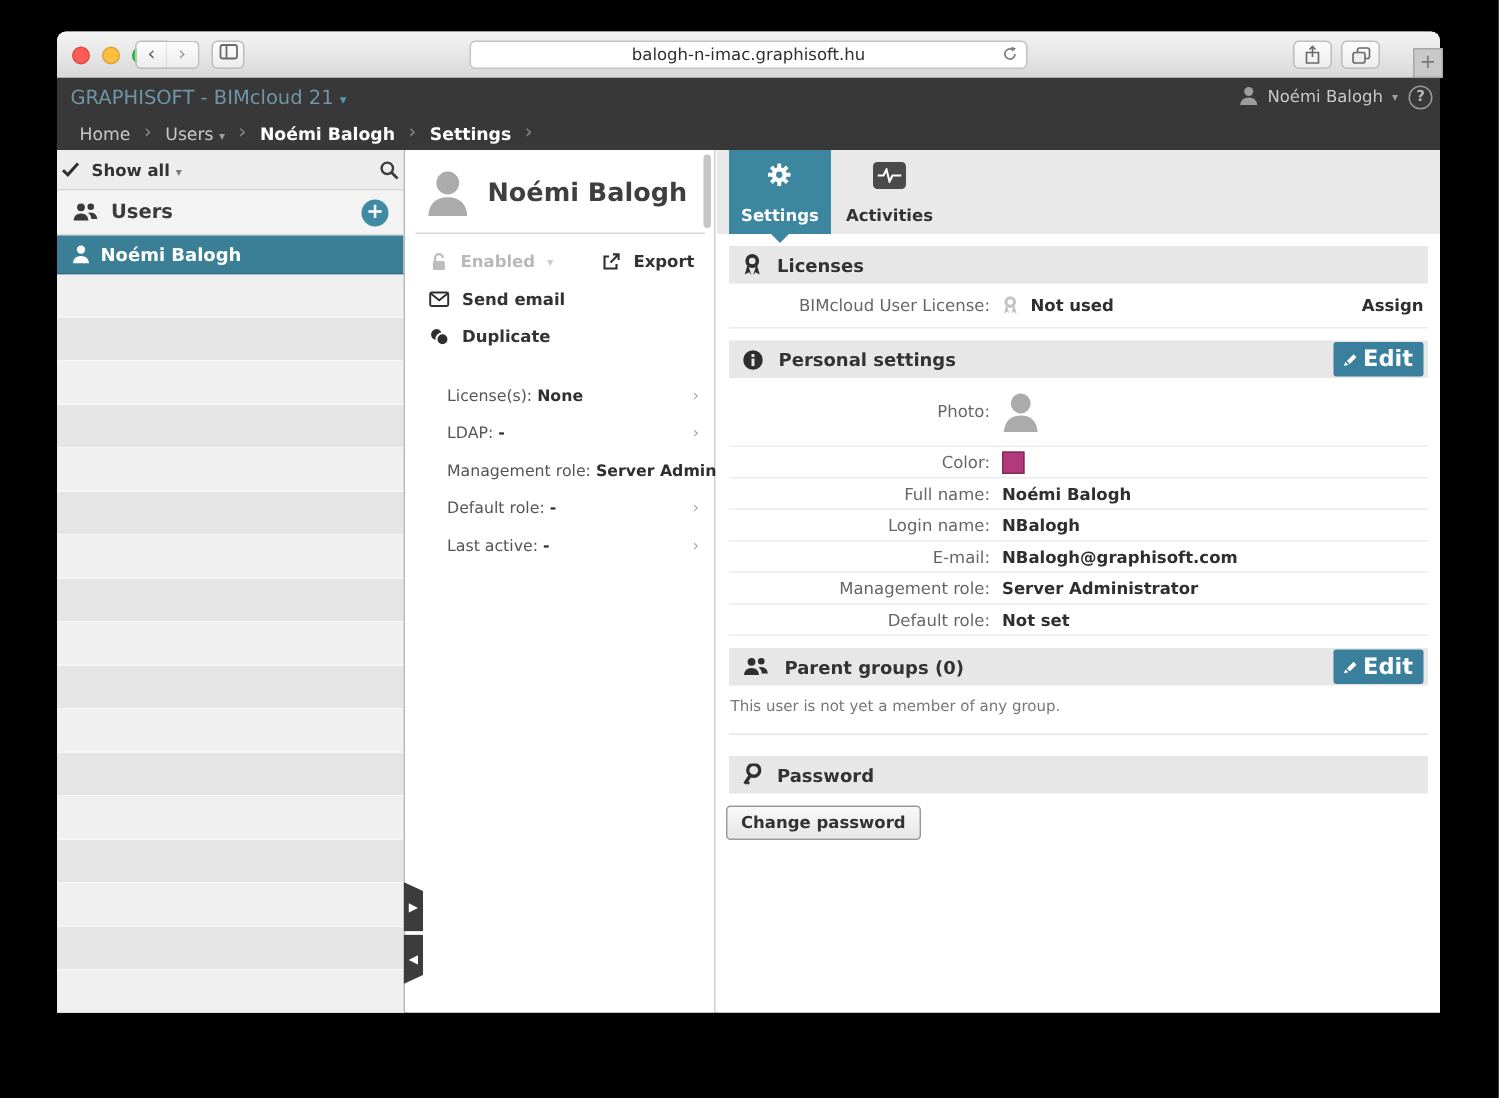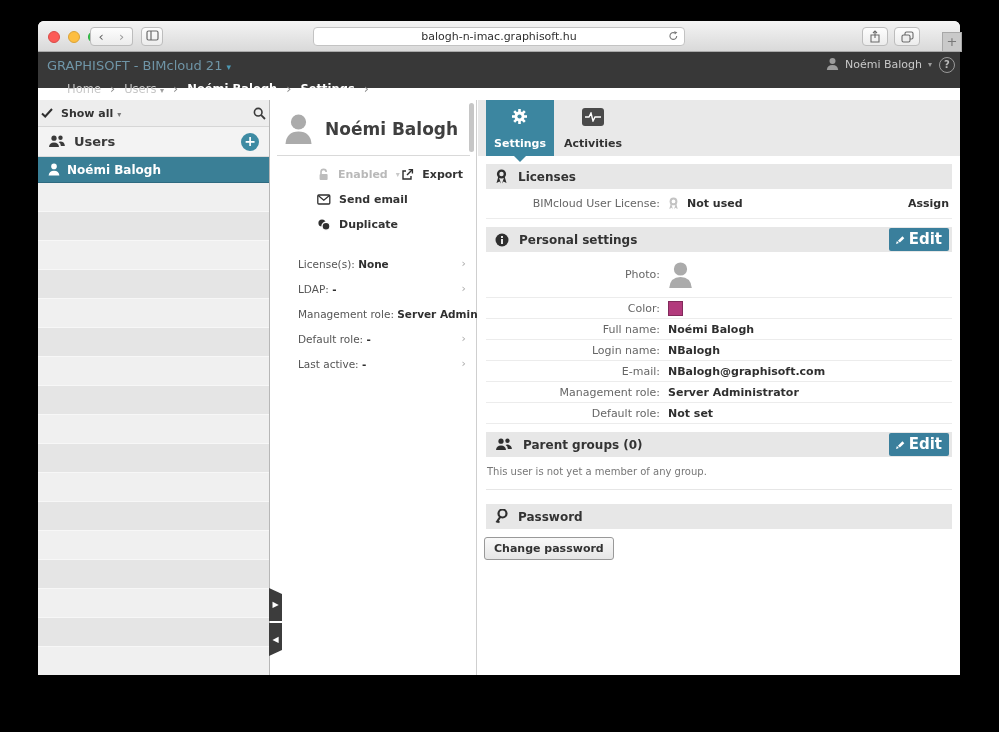--- a/index.html
+++ b/index.html
@@ -18,26 +18,26 @@
   .navbtn.fwd{ left:73px; border-left:none; border-radius:0 4px 4px 0; color:#9a9a9a;}
   .navbtn.sidebar-toggle{ left:103px; }
   .urlfield { position:absolute; top:6px; left:275px; width:372px; height:19px; background:#fff; border:1px solid #c3c3c3; border-radius:4px; font-size:11px; color:#2f2f2f; text-align:center; line-height:17px; }
   .urlfield .reload { position:absolute; right:5px; top:2px; }
   .chromebtn { position:absolute; top:6px; width:26px; height:19px; background:linear-gradient(#fdfdfd,#ececec); border:1px solid #bdbdbd; border-radius:4px; text-align:center; }
   .chromebtn.share{ right:72px; }
   .chromebtn.tabs{ right:40px; }
   .newtab { position:absolute; top:11px; right:-2px; width:20px; height:20px; background:#c9c9c9; border:1px solid #a8a8a8; color:#787878; font-size:13px; line-height:18px; text-align:center; }
 
   
-  .apphead { position:absolute; top:31px; left:0; right:0; height:36px; background:#383838; }
+  .apphead { position:absolute; top:31px; left:0; right:0; height:48px; background:#383838; }
   .brand { position:absolute; left:9px; top:6px; font-size:13px; color:#6f95a7; }
   .brand .caret { color:#4c9ab5; font-size:9px; }
   .userbox { position:absolute; right:28px; top:5px; display:flex; align-items:center; gap:6px; color:#c9c9c9; font-size:11px; }
   .helpbtn { position:absolute; right:5px; top:5px; width:16px; height:16px; border:1.5px solid #9a9a9a; border-radius:50%; color:#b9b9b9; font-size:10px; font-weight:bold; text-align:center; line-height:14px; }
-  .crumbs { position:absolute; left:15px; top:29px; display:flex; align-items:center; gap:9px; font-size:11.5px; color:#c7c7c7;margin-left:14px; }
+  .crumbs { position:absolute; left:15px; top:29px; display:flex; align-items:center; gap:9px; font-size:11.5px; color:#c7c7c7; }
   .crumbs .sep { color:#8b8b8b; font-size:13px; }
   .crumbs .bold { color:#fff; font-weight:bold; }
   .crumbs .ccaret { color:#9d9d9d; font-size:8px; }
 
   
   .content { position:absolute; top:79px; left:0; right:0; bottom:0; }
   .sidebar { position:absolute; left:0; top:0; bottom:0; width:232px; background:#ededed; border-right:1px solid #b7b7b7; overflow:hidden; }
   .midpanel { position:absolute; left:233px; top:0; bottom:0; width:206px; background:#fff; border-right:1px solid #cfcfcf; }
   .mainpanel { position:absolute; left:440px; top:0; bottom:0; right:0; background:#fff; }
 
@@ -56,21 +56,21 @@
   .handle { position:absolute; left:231px; width:13px; height:33px; background:#3c3c3c; color:#fff; font-size:8px; text-align:center; line-height:33px; z-index:5; }
   .handle.top { top:488px; clip-path:polygon(0 0,100% 18%,100% 100%,0 100%); }
   .handle.bottom { top:523px; clip-path:polygon(0 0,100% 0,100% 82%,0 100%); }
 
   
   .mid-scroll { position:absolute; right:2px; top:3px; width:5px; height:49px; background:#c6c6c6; border-radius:3px; }
   .midhead { display:flex; align-items:center; gap:12px; padding:13px 0 10px 13px; }
   .avatar-lg { width:29px; height:32px; }
   .midtitle { font-size:17px; font-weight:bold; color:#3f3f3f; white-space:nowrap; }
   .middiv { border-top:1px solid #d9d9d9; margin:0 6px 0 6px; }
-  .actrow { display:flex; align-items:center; padding:12px 13px 0 15px;margin-left:31px; }
+  .actrow { display:flex; align-items:center; padding:12px 13px 0 15px; }
   .act { display:flex; align-items:center; gap:8px; font-size:11px; font-weight:bold; color:#333; }
   .act.disabled { color:#b9b9b9; }
   .act .dcaret { font-size:8px; color:#c9c9c9; }
   .actrow .gap { width:52px; }
   .proplist { margin-top:20px; }
   .proprow { display:flex; align-items:center; padding:6px 10px 6px 27px; font-size:10.5px; color:#555; }
   .proprow b { color:#2f2f2f; }
   .proprow .chev { margin-left:auto; color:#a9a9a9; font-size:11px; }
 
   

